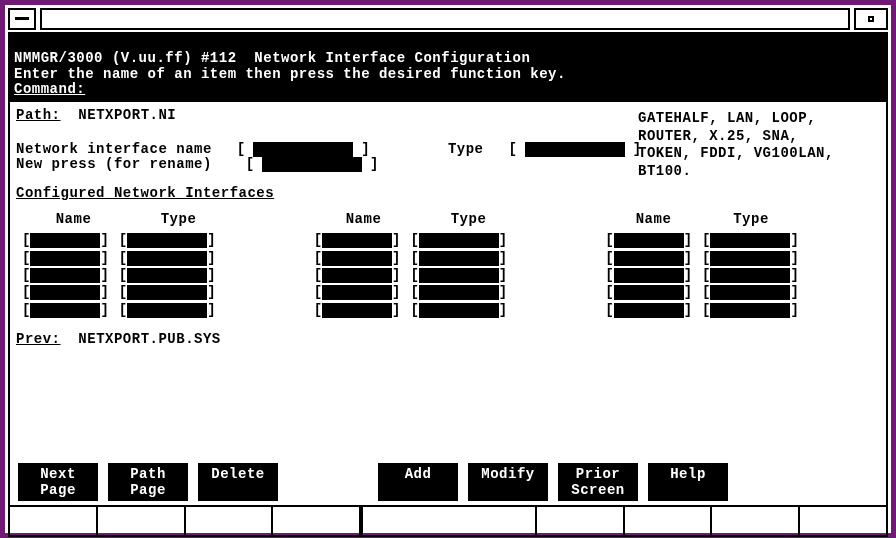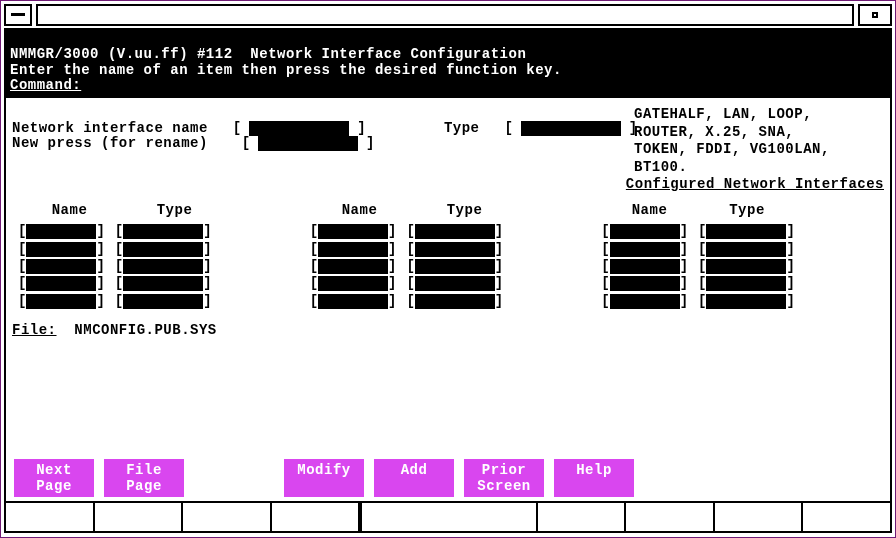--- a/index.html
+++ b/index.html
@@ -6,21 +6,21 @@
   body {
     background: #fff;
     font-family: "Courier New", monospace;
     font-size: 14px;
     line-height: 1.1;
     width: 896px;
     height: 538px;
     overflow: hidden;
   }
   .outer-frame {
-    border: 1px solid #701a75;
+    border: 5px solid #701a75;
     width: 896px;
     height: 538px;
     padding: 3px;
   }
   .titlebar {
     display: flex;
     height: 22px;
     gap: 4px;
     margin-bottom: 2px;
   }
@@ -72,24 +72,24 @@
   .row { white-space: pre; font-weight: bold; letter-spacing: 0.5px; min-height: 17px;}
   .u { text-decoration: underline; }
   .field {
     display: inline-block;
     background: #000;
     height: 15px;
     vertical-align: -2px;
   }
   .bracket { font-weight: bold; }
   .section-title {
-    text-align: right;
+    text-align: left;
     font-weight: bold;
     text-decoration: underline;
-    margin: 26px 0 10px 0;
+    margin: 14px 0 10px 0;
     letter-spacing: 0.5px;
   }
   .cols-head {
     display: flex;
     font-weight: bold;
     letter-spacing: 0.5px;
     padding: 0 10px 6px 10px;
   }
   .cols-head div { text-align: center; font-family: Liberation Mono, monospace; }
   .grid {
@@ -109,21 +109,21 @@
   .fkeys {
     position:absolute;
     left:0; right:0; bottom:0;
   }
   .fkeys-row1 {
     display:flex;
     gap:10px;
     padding: 0 8px 4px 8px;
   }
   .fbtn {
-    background:#d946ef; color:#fff;
+    background:#000000; color:#fff;
     font-weight:bold;
     font-size:14px;
     text-align:center;
     width: 80px;
     padding: 3px 0 3px 0;
     white-space:pre;
     letter-spacing:0.5px;
     line-height:1.15;
   }
   .fgap { width:80px; }
@@ -169,20 +169,21 @@
   </div>
 
   <div class="workarea">
 
     <div class="hdr">
 <span>NMMGR/3000 (V.uu.ff) #112  Network Interface Configuration</span>
 <span>Enter the name of an item then press the desired function key.</span>
 <span class="u">Command:</span></div>
 
     <div class="body">
+      <div class="row"><span class="u">Path:</span>  <span>NETXPORT.NI</span></div>
       <div class="row" style="height:12px"></div>
 
       <div class="formrow">
         <span class="lbl">Network interface name</span>
           <span class="lbl"> </span>
         <span class="bracket">[</span>
           <span class="field" style="width:100px"></span>
           <span class="bracket">]</span>
         <span class="lbl">       </span>
         <span class="lbl">Type</span>
@@ -386,32 +387,33 @@
               </div>
             <div class="cell wide">
                 <span class="bracket">[</span>
                 <span class="field"></span>
                 <span class="bracket">]</span>
               </div>
           </div>
         </div>
       </div>
 
-      <div class="row filelabel"><span class="u">File:</span>  <span>NMCONFIG.PUB.SYS</span></div>
+      <div class="row filelabel"><span class="u">Prev:</span>  <span>NETXPORT.PUB.SYS</span></div>
     </div>
 
     <div class="fkeys">
       <div class="fkeys-row1">
         <div class="fbtn">Next
 Page</div>
-        <div class="fbtn">File
+        <div class="fbtn">Path
 Page</div>
+        <div class="fbtn">Delete</div>
         <div class="fgap"></div>
+        <div class="fbtn">Add</div>
         <div class="fbtn">Modify</div>
-        <div class="fbtn">Add</div>
         <div class="fbtn">Prior
 Screen</div>
         <div class="fbtn">Help</div>
       </div>
       <div class="fkeys-row2">
         <div></div>
           <div></div>
           <div></div>
           <div></div>
         <div class="center"></div>

